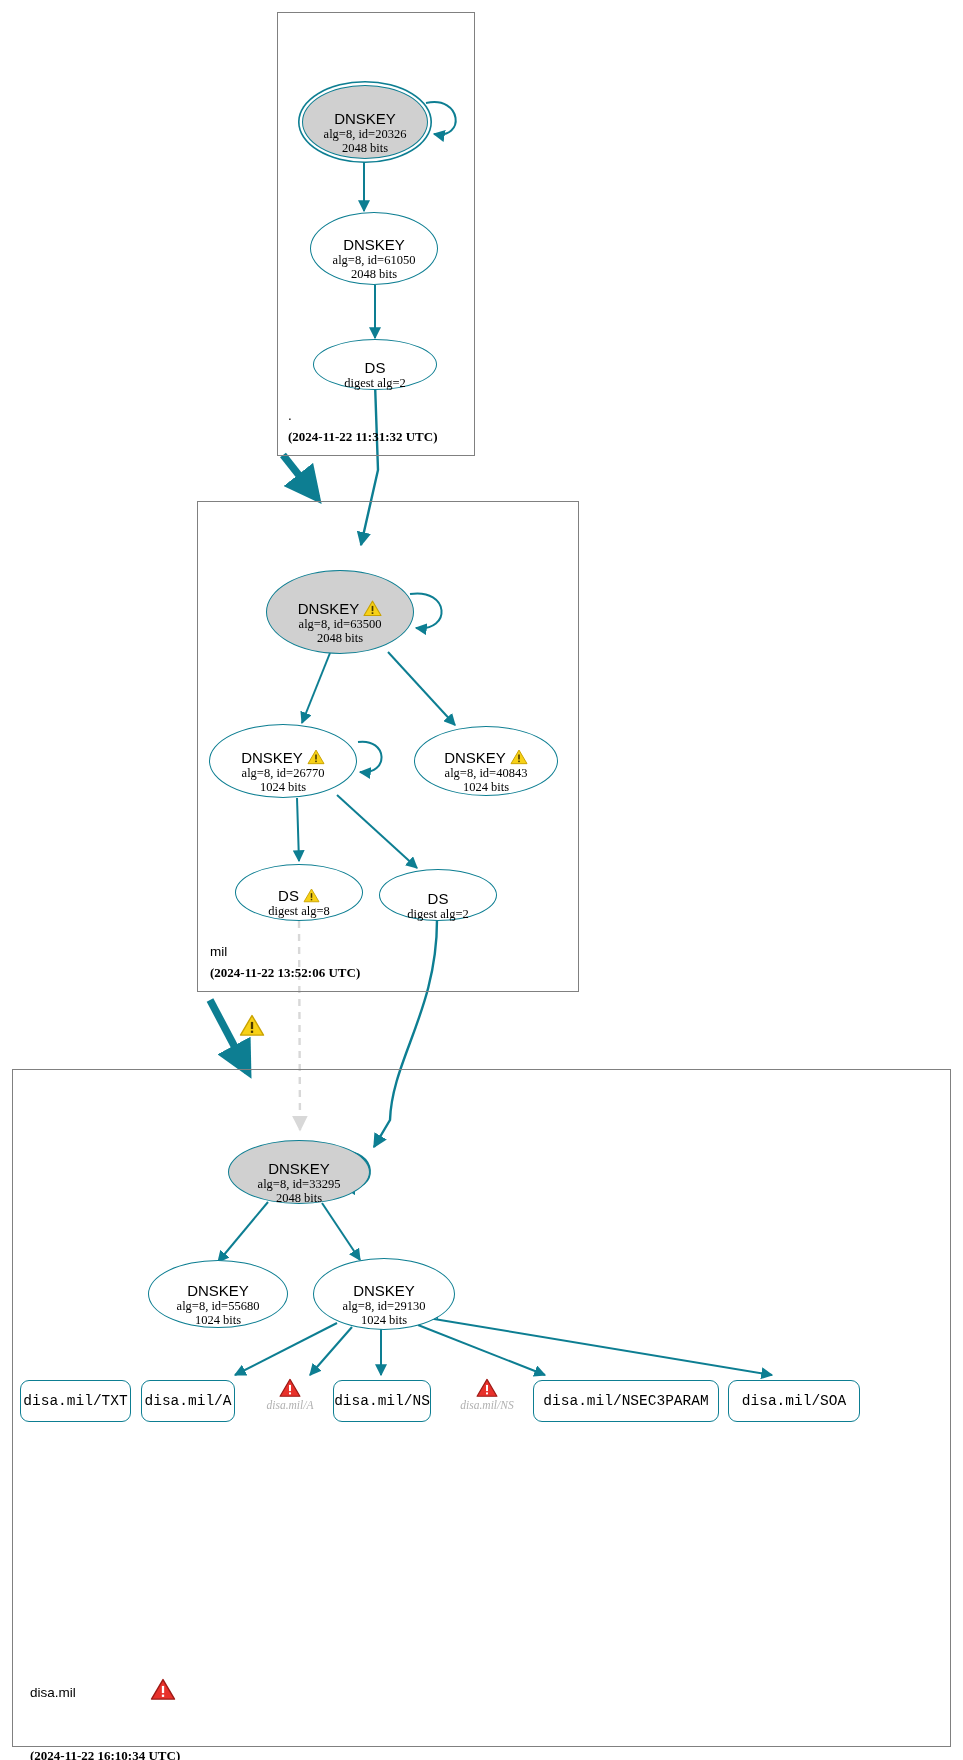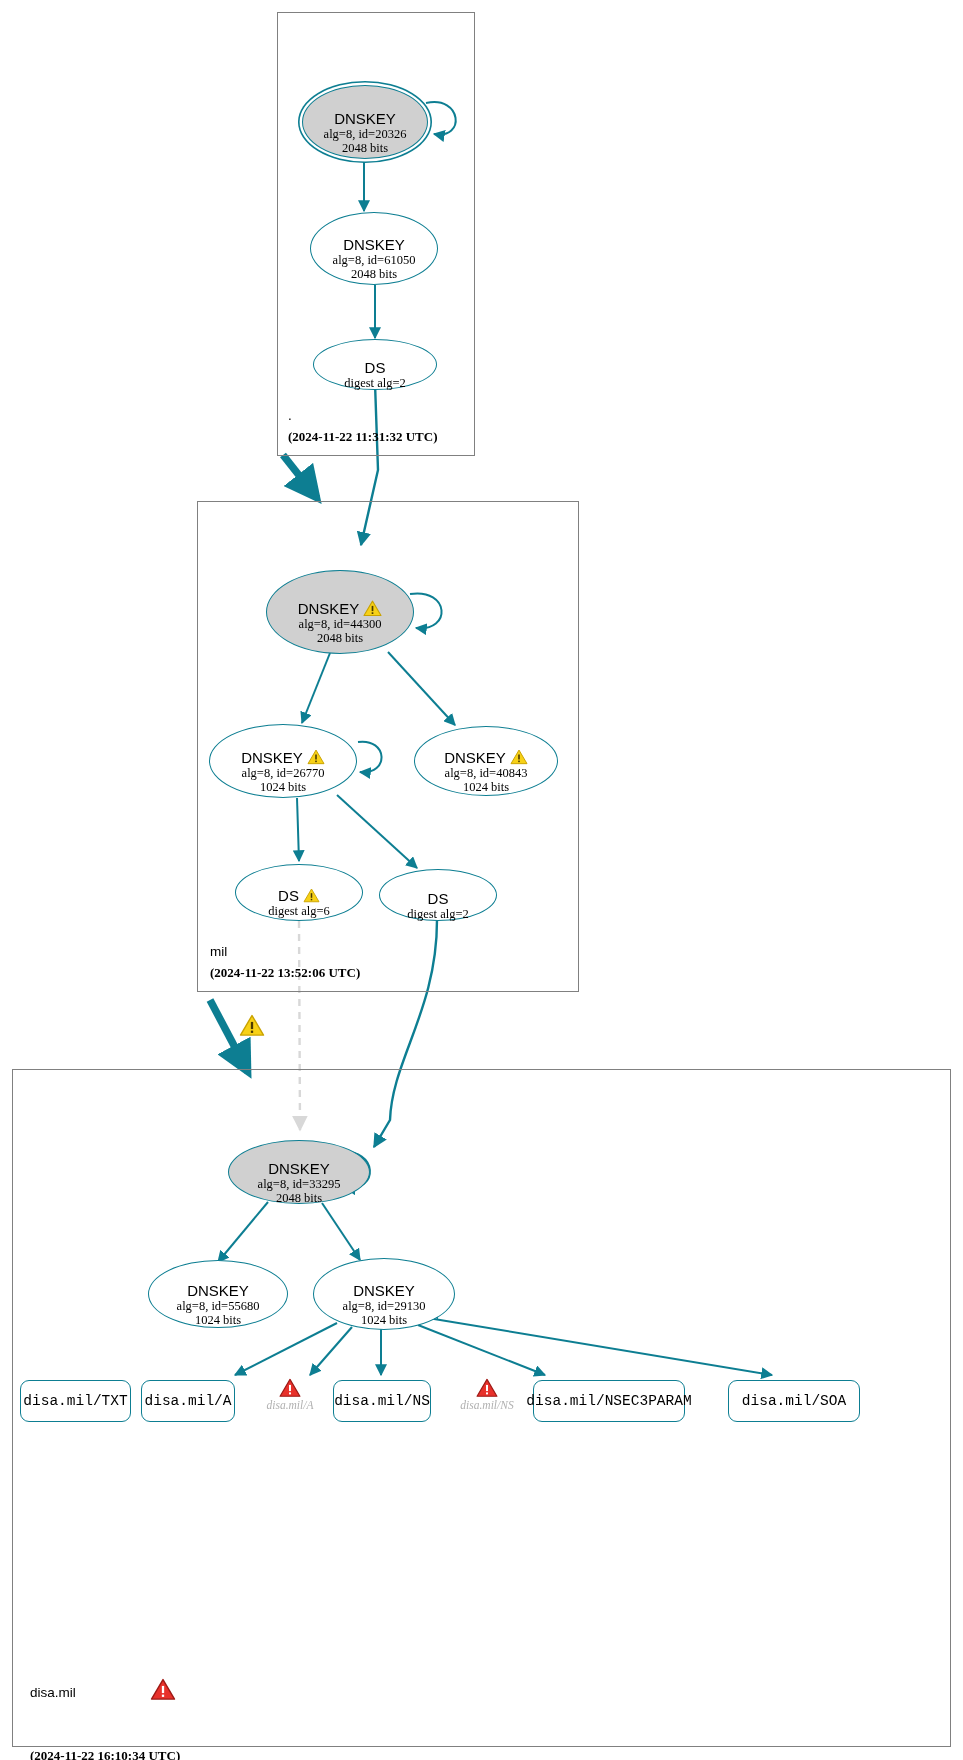--- a/index.html
+++ b/index.html
@@ -114,21 +114,21 @@
     <div class="n-title">
       <span>DNSKEY</span>
       <span class="warn-ico">
         <svg class="ico" width="19" height="17" viewBox="0 0 20 18">
           <path d="M10 1.2 L19 16.5 L1 16.5 Z" fill="#f7d117" stroke="#c9a200" stroke-width="1.1" stroke-linejoin="round"></path>
           <rect x="9.1" y="6.2" width="1.8" height="5.6" fill="#4a3a00"></rect>
           <rect x="9.1" y="13" width="1.8" height="1.8" fill="#4a3a00"></rect>
         </svg>
       </span>
     </div>
-    <div class="n-sub">alg=8, id=44300</div>
+    <div class="n-sub">alg=8, id=63500</div>
     <div class="n-sub">2048 bits</div>
   </div>
 
   <div class="node ell" style="left:209px;top:724px;width:148px;height:74px;">
     <div class="n-title">
       <span>DNSKEY</span>
       <span class="warn-ico">
         <svg class="ico" width="18" height="16" viewBox="0 0 20 18">
           <path d="M10 1.2 L19 16.5 L1 16.5 Z" fill="#f7d117" stroke="#c9a200" stroke-width="1.1" stroke-linejoin="round"></path>
           <rect x="9.1" y="6.2" width="1.8" height="5.6" fill="#4a3a00"></rect>
@@ -159,21 +159,21 @@
     <div class="n-title">
       <span>DS</span>
       <span class="warn-ico">
         <svg class="ico" width="17" height="15" viewBox="0 0 20 18">
           <path d="M10 1.2 L19 16.5 L1 16.5 Z" fill="#f7d117" stroke="#c9a200" stroke-width="1.1" stroke-linejoin="round"></path>
           <rect x="9.1" y="6.2" width="1.8" height="5.6" fill="#4a3a00"></rect>
           <rect x="9.1" y="13" width="1.8" height="1.8" fill="#4a3a00"></rect>
         </svg>
       </span>
     </div>
-    <div class="n-sub">digest alg=6</div>
+    <div class="n-sub">digest alg=8</div>
   </div>
 
   <div class="node ell" style="left:379px;top:869px;width:118px;height:52px;">
     <div class="n-title">DS</div>
     <div class="n-sub">digest alg=2</div>
   </div>
 
   <div class="free-warn" style="left:239px;top:1014px;">
     <svg class="ico" width="26" height="23" viewBox="0 0 20 18">
       <path d="M10 1.2 L19 16.5 L1 16.5 Z" fill="#f7d117" stroke="#c9a200" stroke-width="1.1" stroke-linejoin="round"></path>
@@ -238,21 +238,21 @@
     <span>
       <svg class="ico" width="22" height="20" viewBox="0 0 20 18">
         <path d="M10 1.2 L19 16.5 L1 16.5 Z" fill="#e8312b" stroke="#9e1a16" stroke-width="1.1" stroke-linejoin="round"></path>
         <rect x="9.1" y="6.2" width="1.8" height="5.6" fill="#ffffff"></rect>
         <rect x="9.1" y="13" width="1.8" height="1.8" fill="#ffffff"></rect>
       </svg>
     </span>
     <span class="ghost-label">disa.mil/NS</span>
   </div>
 
-  <div class="rr" style="left:533px;top:1380px;width:152px;height:42px;">
+  <div class="rr" style="left:533px;top:1380px;width:186px;height:42px;">
     <span class="rr-label">disa.mil/NSEC3PARAM</span>
   </div>
 
   <div class="rr" style="left:728px;top:1380px;width:132px;height:42px;">
     <span class="rr-label">disa.mil/SOA</span>
   </div>
 
 </div>
 
 </body></html>

